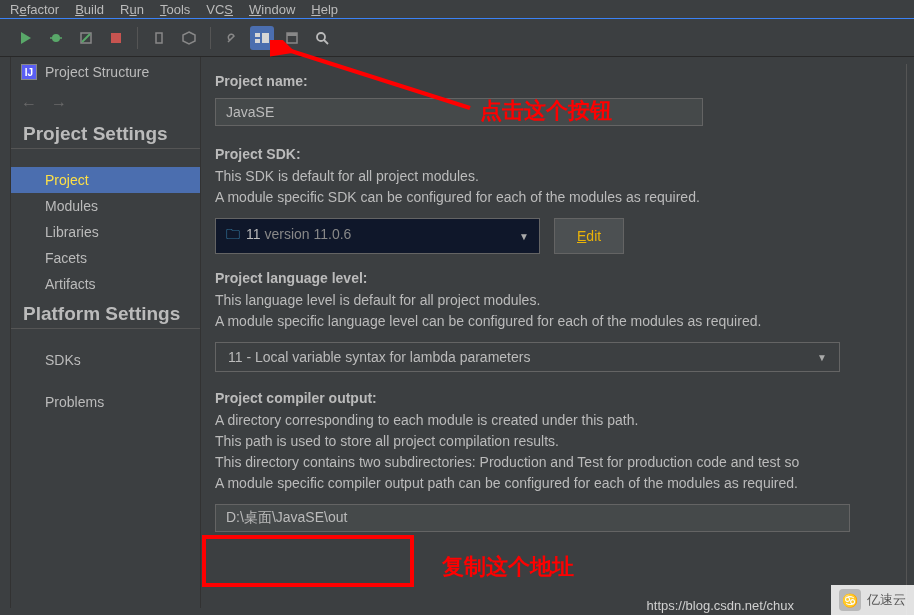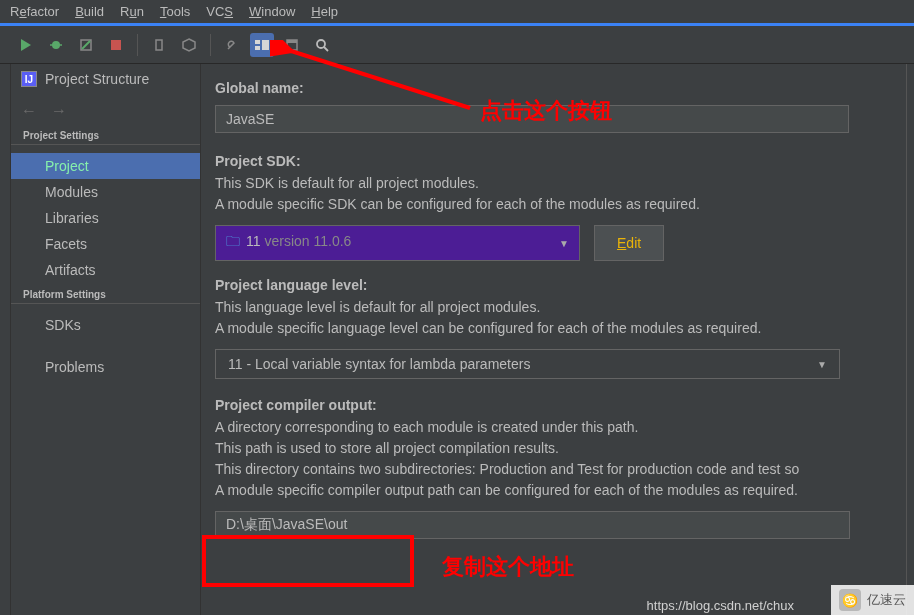--- a/index.html
+++ b/index.html
@@ -1,19 +1,19 @@
 <!DOCTYPE html>
 <html><head>
   <meta charset="utf-8">
   <style>
     * { margin: 0; padding: 0; box-sizing: border-box; font-family: "Segoe UI", Arial, sans-serif; }
     body { width: 914px; height: 615px; background: #3c3f41; color: #bbbbbb; overflow: hidden; position: relative; }
     
     
-    .menubar { height: 26px; background: #3c3f41; display: flex; align-items: center; padding-left: 2px; border-bottom: 3px solid #3b82f6; }
+    .menubar { height: 19px; background: #3c3f41; display: flex; align-items: center; padding-left: 2px; border-bottom: 1px solid #3b82f6; }
     .menu-item { padding: 3px 8px; font-size: 13px; color: #bbbbbb; cursor: pointer; }
     .menu-item .underline { text-decoration: underline; }
     .title-text { margin-left: 40px; color: #888888; font-size: 13px; }
     
     
     .toolbar { height: 38px; background: #3c3f41; display: flex; align-items: center; padding-left: 14px; gap: 6px; border-bottom: 1px solid #282828; }
     .tb-icon { width: 24px; height: 24px; display: flex; align-items: center; justify-content: center; cursor: pointer; }
     .tb-sep { width: 1px; height: 22px; background: #555555; margin: 0 3px; }
     .tb-highlight { background: #4b6eaf; border-radius: 3px; }
     
@@ -23,31 +23,31 @@
     
     .left-gutter { width: 11px; background: #3c3f41; border-right: 1px solid #323232; }
     
     
     .sidebar { width: 190px; background: #3c3f41; border-right: 1px solid #323232; }
     .sidebar-header { display: flex; align-items: center; padding: 7px 10px; gap: 8px; }
     .sidebar-header-icon { width: 16px; height: 16px; background: #5a5ef4; display: flex; align-items: center; justify-content: center; font-size: 10px; color: white; font-weight: bold; border: 1px solid #888; }
     .sidebar-header-title { font-size: 14px; color: #bbbbbb; }
     .sidebar-nav { padding: 6px 10px; display: flex; gap: 14px; }
     .nav-arrow { font-size: 16px; color: #6a6a6a; cursor: pointer; }
-    .sidebar-section { padding: 6px 12px 3px; font-size: 10px; color: #bbbbbb; font-weight: bold; border-bottom: 1px solid #555555; margin-bottom: 8px; }
+    .sidebar-section { padding: 6px 12px 3px; font-size: 19px; color: #bbbbbb; font-weight: bold; border-bottom: 1px solid #555555; margin-bottom: 18px; }
     .sidebar-item { padding: 5px 12px 5px 34px; font-size: 14px; cursor: pointer; }
-    .sidebar-item.active { background: #4b6eaf; color: #86efac; }
+    .sidebar-item.active { background: #4b6eaf; color: #fde047; }
     
     
     .content { flex: 1; padding: 16px 0 0 14px; overflow: hidden; position: relative; }
     .field-label { font-size: 14px; font-weight: bold; color: #bbbbbb; margin-bottom: 4px; }
     .field-desc { font-size: 14px; color: #bbbbbb; line-height: 1.5; }
-    .text-input { background: #45494a; border: 1px solid #646464; color: #bbbbbb; padding: 5px 10px; font-size: 14px; width: 634px; margin-top: 5px; margin-bottom: 20px; }
+    .text-input { background: #45494a; border: 1px solid #646464; color: #bbbbbb; padding: 5px 10px; font-size: 14px; width: 488px; margin-top: 5px; margin-bottom: 20px; }
     .sdk-row { display: flex; gap: 14px; margin-top: 10px; margin-bottom: 16px; }
-    .sdk-select { background: #4c1d95; border: 1px solid #646464; color: #bbbbbb; padding: 5px 10px; font-size: 14px; width: 365px; display: flex; align-items: center; justify-content: space-between; cursor: pointer; }
+    .sdk-select { background: #0f172a; border: 1px solid #646464; color: #bbbbbb; padding: 5px 10px; font-size: 14px; width: 325px; display: flex; align-items: center; justify-content: space-between; cursor: pointer; }
     .sdk-folder-icon { color: #4fc3f7; margin-right: 6px; }
     .sdk-version { color: #888888; }
     .edit-btn { background: #4c5052; border: 1px solid #646464; color: #eab308; padding: 6px 22px; font-size: 14px; cursor: pointer; }
     .lang-select { background: #3c3f41; border: 1px solid #646464; color: #bbbbbb; padding: 6px 12px; font-size: 14px; width: 625px; margin-top: 10px; margin-bottom: 18px; display: flex; align-items: center; justify-content: space-between; cursor: pointer; }
     .chev-down { font-size: 10px; color: #aaaaaa; }
     .output-field { background: #45494a; border: 1px solid #646464; color: #bbbbbb; padding: 5px 10px; font-size: 14px; width: 635px; margin-top: 10px; }
     
     
     .annotation-red { position: absolute; color: #ff0000; font-size: 22px; font-weight: bold; pointer-events: none; z-index: 100; }
     .red-arrow { position: absolute; z-index: 99; pointer-events: none; }
@@ -156,21 +156,21 @@
     <div class="sidebar-item">Libraries</div>
     <div class="sidebar-item">Facets</div>
     <div class="sidebar-item">Artifacts</div>
     <div class="sidebar-section">Platform Settings</div>
     <div class="sidebar-item">SDKs</div>
     <div style="height:16px"></div>
     <div class="sidebar-item">Problems</div>
   </div>
 
   <div class="content">
-    <div class="field-label">Global name:</div>
+    <div class="field-label">Project name:</div>
     <input class="text-input" value="JavaSE" style="">
     
     <div class="field-label">Project SDK:</div>
     <div class="field-desc">This SDK is default for all project modules.</div>
     <div class="field-desc">A module specific SDK can be configured for each of the modules as required.</div>
     <div class="sdk-row">
       <div class="sdk-select">
         <span><span class="sdk-folder-icon">🗀</span><span>11</span> <span class="sdk-version">version 11.0.6</span></span>
         <span class="chev-down">▼</span>
       </div>

